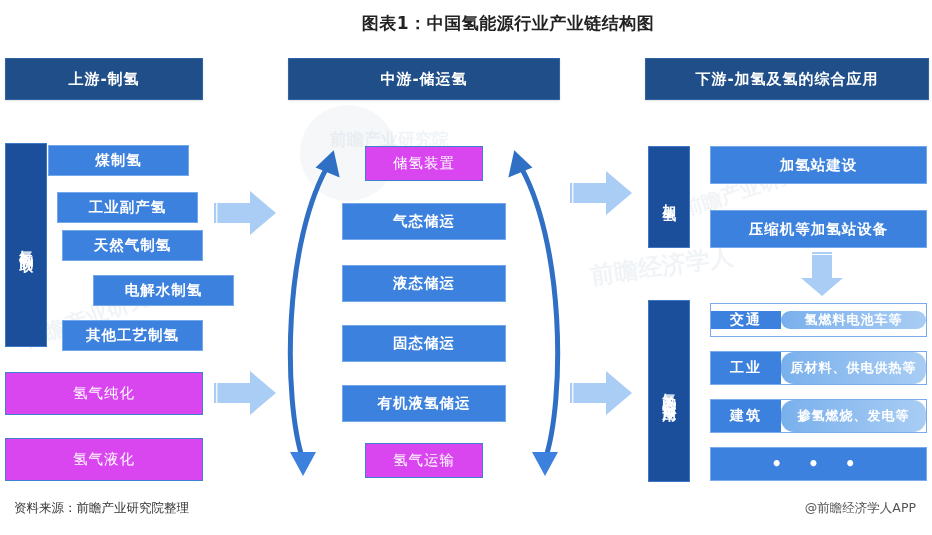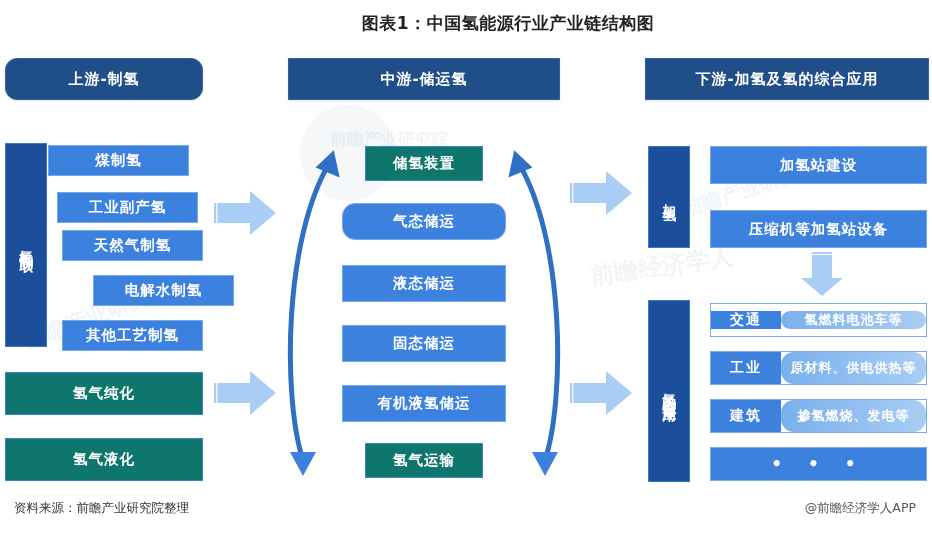--- a/index.html
+++ b/index.html
@@ -48,25 +48,25 @@
     border: 1px solid #2f64a6;
     color: #ffffff;
     font-size: 15px;
     font-weight: bold;
     display: flex; align-items: center; justify-content: center;
     letter-spacing: 1px;
     box-shadow: 0 1px 2px rgba(0,0,0,0.12);
   }
   .navybox {
     position: absolute;
-    background: #0f766e;
+    background: #d946ef;
     border: 1px solid #3f7fd0;
     color: #fff;
     font-size: 14.5px;
-    font-weight: bold;
+    font-weight: normal;
     display:flex; align-items:center; justify-content:center;
     letter-spacing: 1px;
   }
   .bluebox {
     position: absolute;
     background: #3c81dd;
     border: 1px solid #73a8ea;
     color: #ffffff;
     font-size: 14.5px;
     font-weight: bold;
@@ -148,21 +148,21 @@
 <div id="root">
 
   <div class="wm-circle" style="left:300px; top:105px;"></div>
   <div class="wm" style="left:330px; top:128px; font-size:17px;">前瞻产业研究院</div>
   <div class="wm" style="left:590px; top:250px; font-size:24px; transform:rotate(-8deg);">前瞻经济学人</div>
   <div class="wm" style="left:20px; top:300px; font-size:22px; transform:rotate(-20deg);">前瞻产业研究院</div>
   <div class="wm" style="left:680px; top:175px; font-size:20px; transform:rotate(-18deg);">前瞻产业研究院</div>
 
   <div class="title">图表1：中国氢能源行业产业链结构图</div>
 
-  <div class="hdr" style="left:5px; top:58px; width:196px; height:40px;border-radius:12px;">上游-制氢</div>
+  <div class="hdr" style="left:5px; top:58px; width:196px; height:40px;">上游-制氢</div>
 
   <div class="vlabel" style="left:5px; top:143px; width:40px; height:202px;">氢气制取</div>
 
   <div class="bluebox" style="left:48px; top:145px; width:139px; height:29px;">煤制氢</div>
   <div class="bluebox" style="left:57px; top:192px; width:139px; height:29px;">工业副产氢</div>
   <div class="bluebox" style="left:62px; top:230px; width:139px; height:29px;">天然气制氢</div>
   <div class="bluebox" style="left:62px; top:275px; width:139px; height:29px;margin-left:31px;">电解水制氢</div>
   <div class="bluebox" style="left:62px; top:320px; width:139px; height:29px;">其他工艺制氢</div>
 
   <div class="navybox" style="left:5px; top:372px; width:196px; height:41px;">氢气纯化</div>
@@ -189,21 +189,21 @@
 
     <path d="M545 460 C 565 400, 565 240, 518 162" stroke="#2f6fc4" stroke-width="5" fill="none" stroke-linecap="round"></path>
     <polygon points="518,150 530,172 504,174" fill="#2f6fc4" transform="rotate(-18 517 162)"></polygon>
 
     <polygon points="303,476 290,452 316,452" fill="#3c81dd"></polygon>
     <polygon points="545,476 532,452 558,452" fill="#3c81dd"></polygon>
   </svg>
 
   <div class="navybox" style="left:365px; top:146px; width:116px; height:33px;">储氢装置</div>
 
-  <div class="bluebox" style="left:342px; top:203px; width:162px; height:35px;border-radius:13px;">气态储运</div>
+  <div class="bluebox" style="left:342px; top:203px; width:162px; height:35px;">气态储运</div>
   <div class="bluebox" style="left:342px; top:325px; width:162px; height:35px;">固态储运</div>
   <div class="bluebox" style="left:342px; top:265px; width:162px; height:35px;">液态储运</div>
   <div class="bluebox" style="left:342px; top:385px; width:162px; height:35px;">有机液氢储运</div>
 
   <div class="navybox" style="left:365px; top:443px; width:116px; height:33px;">氢气运输</div>
 
   <svg class="arrow-r" style="left:570px; top:165px;" width="66" height="56" viewBox="0 0 66 56">
     <path d="M4 18 L36 18 L36 6 L62 28 L36 50 L36 38 L4 38 Z" fill="#a9cdf4"></path>
     <rect x="0" y="18" width="2.2" height="20" fill="#a9cdf4"></rect>
     <rect x="3.4" y="18" width="2.2" height="20" fill="#a9cdf4"></rect>

